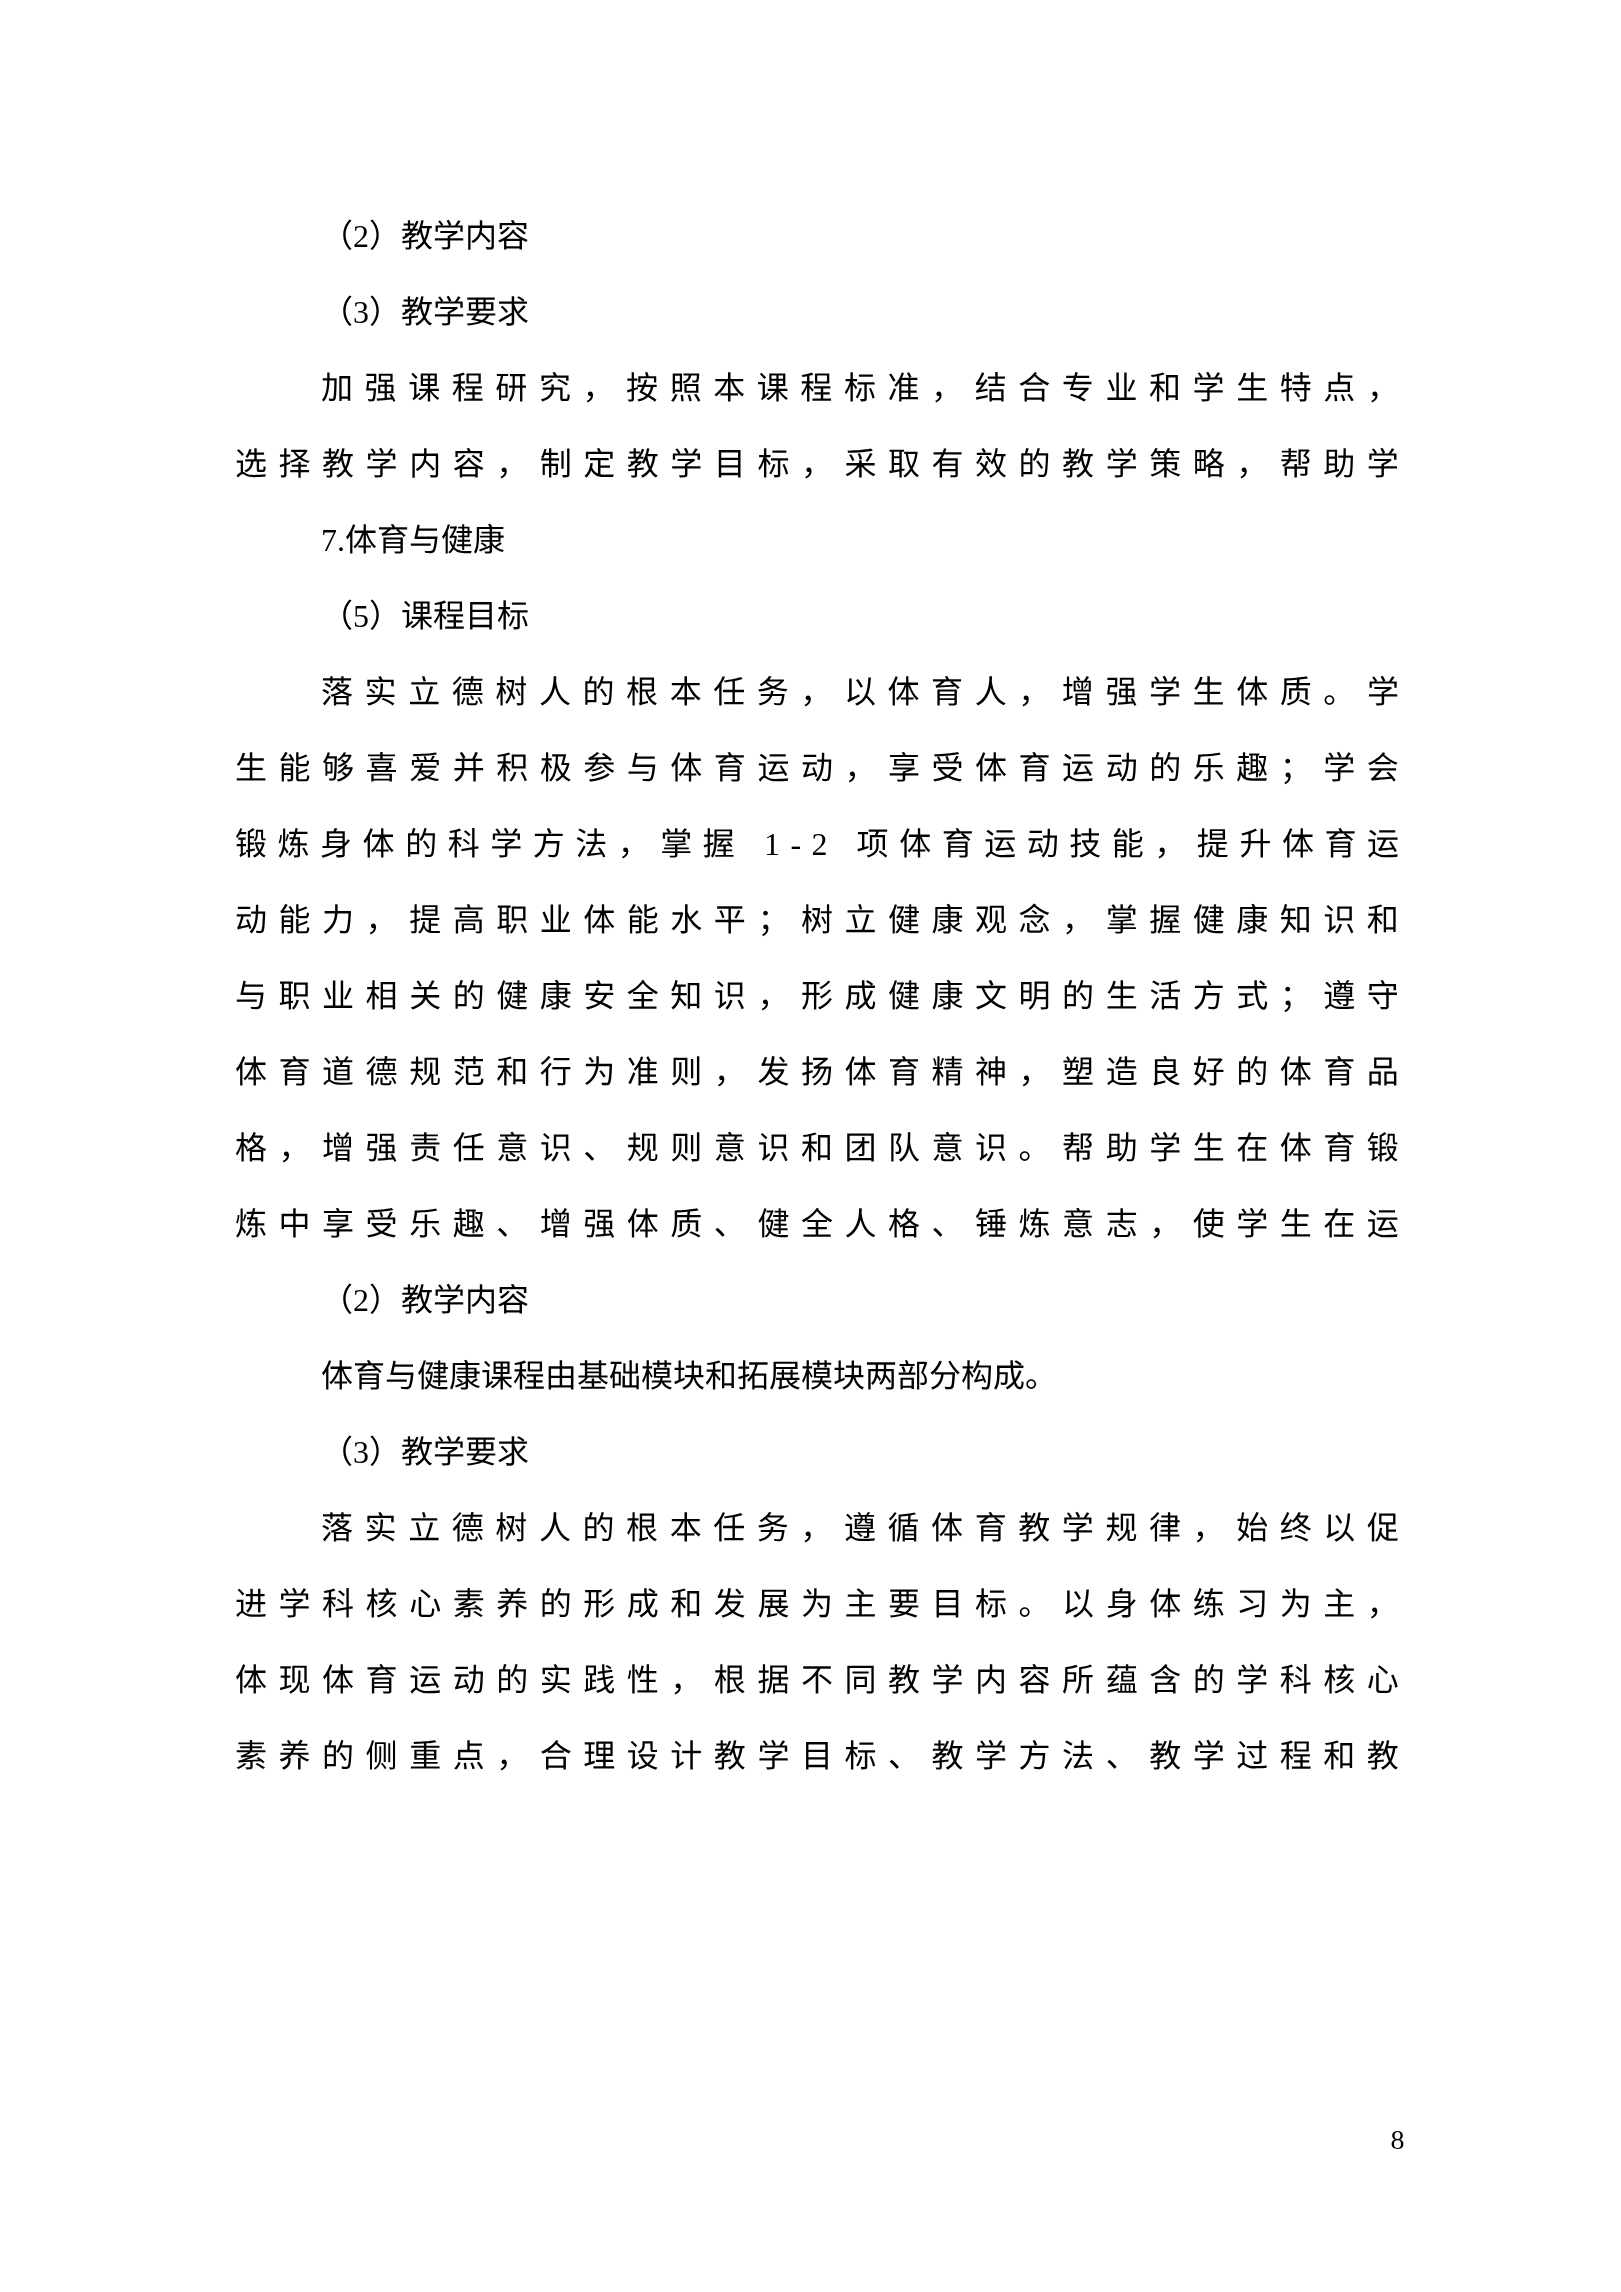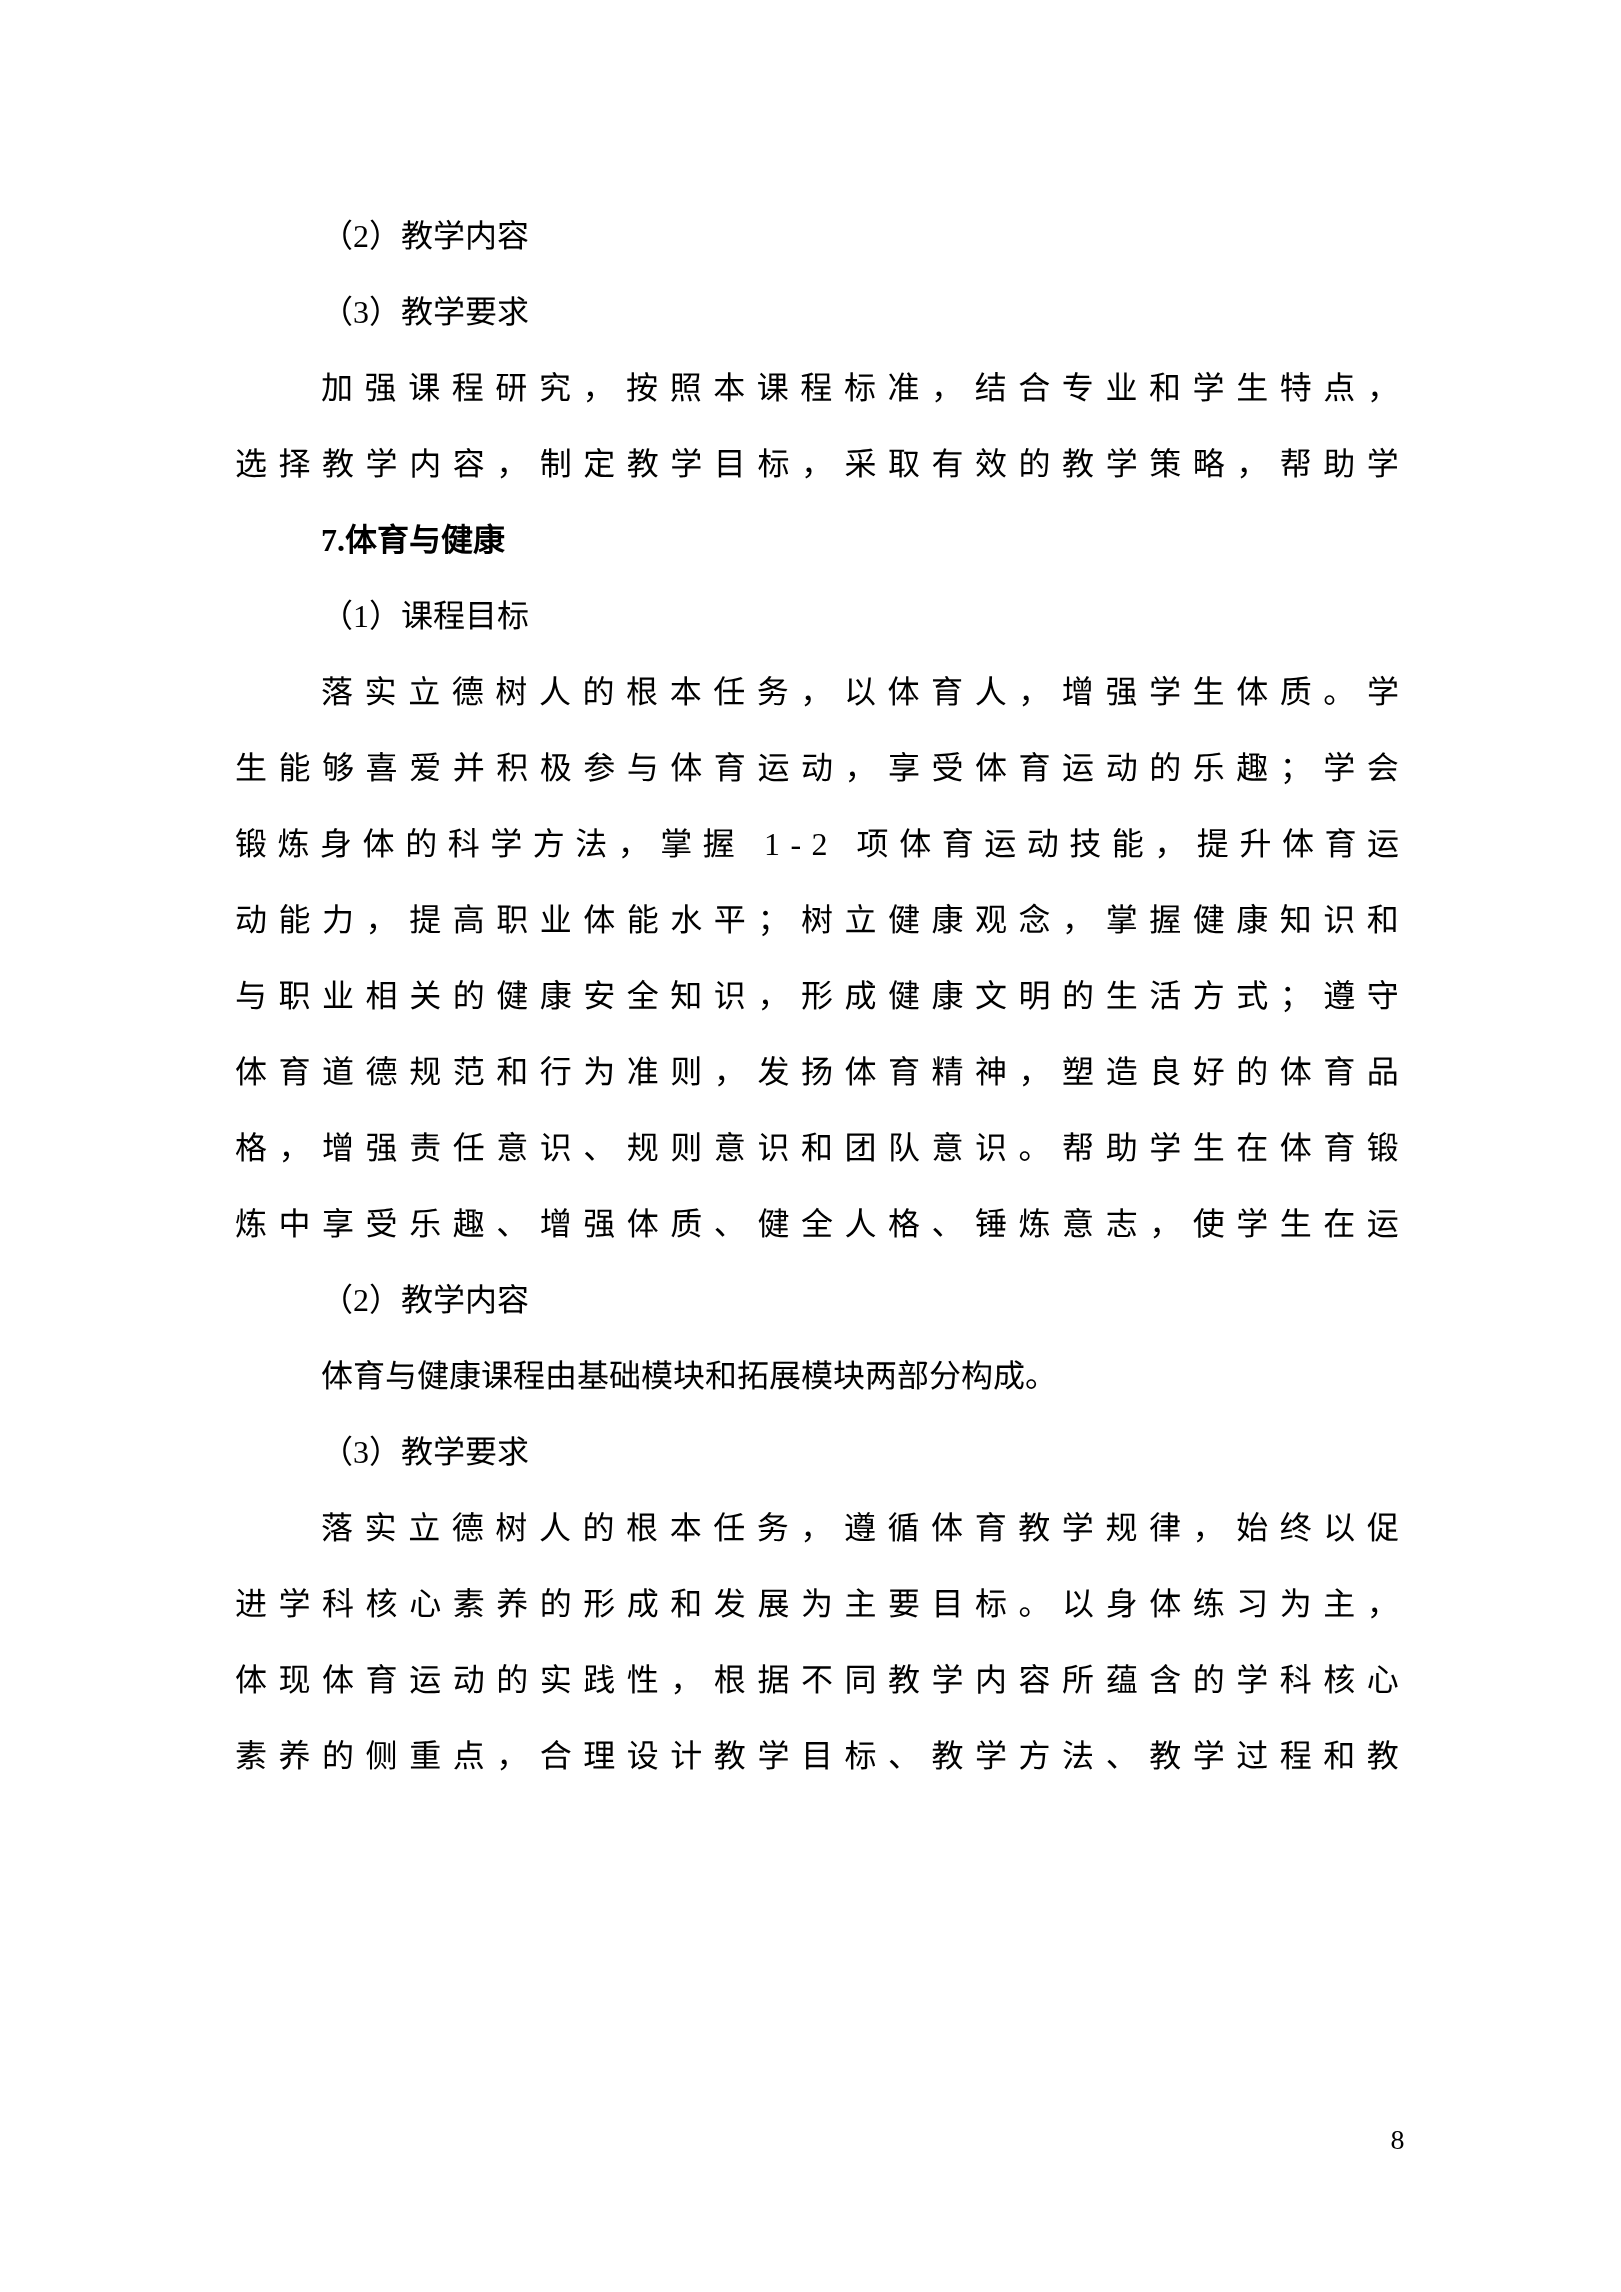--- a/index.html
+++ b/index.html
@@ -28,21 +28,21 @@
     height: 76px;
     line-height: 76px;
     font-size: 32px;
     white-space: pre;
     overflow: hidden;
   }
   .line.indent {
     padding-left: 86px;
   }
   .line.bold {
-    font-weight: bold;
+    font-weight: normal;
   }
   
   .line.justify {
     display: flex;
     justify-content: space-between;
     align-items: baseline;
     white-space: normal;
   }
   .line.justify span {
     display: inline-block;
@@ -117,21 +117,21 @@
         <span>教</span>
         <span>学</span>
         <span>策</span>
         <span>略</span>
         <span>，</span>
         <span>帮</span>
         <span>助</span>
         <span>学</span>
       </div>
       <div class="line indent bold">7.体育与健康</div>
-      <div class="line indent">（1）课程目标</div>
+      <div class="line indent">（5）课程目标</div>
       <div class="line indent justify">
         <span>落</span>
         <span>实</span>
         <span>立</span>
         <span>德</span>
         <span>树</span>
         <span>人</span>
         <span>的</span>
         <span>根</span>
         <span>本</span>

